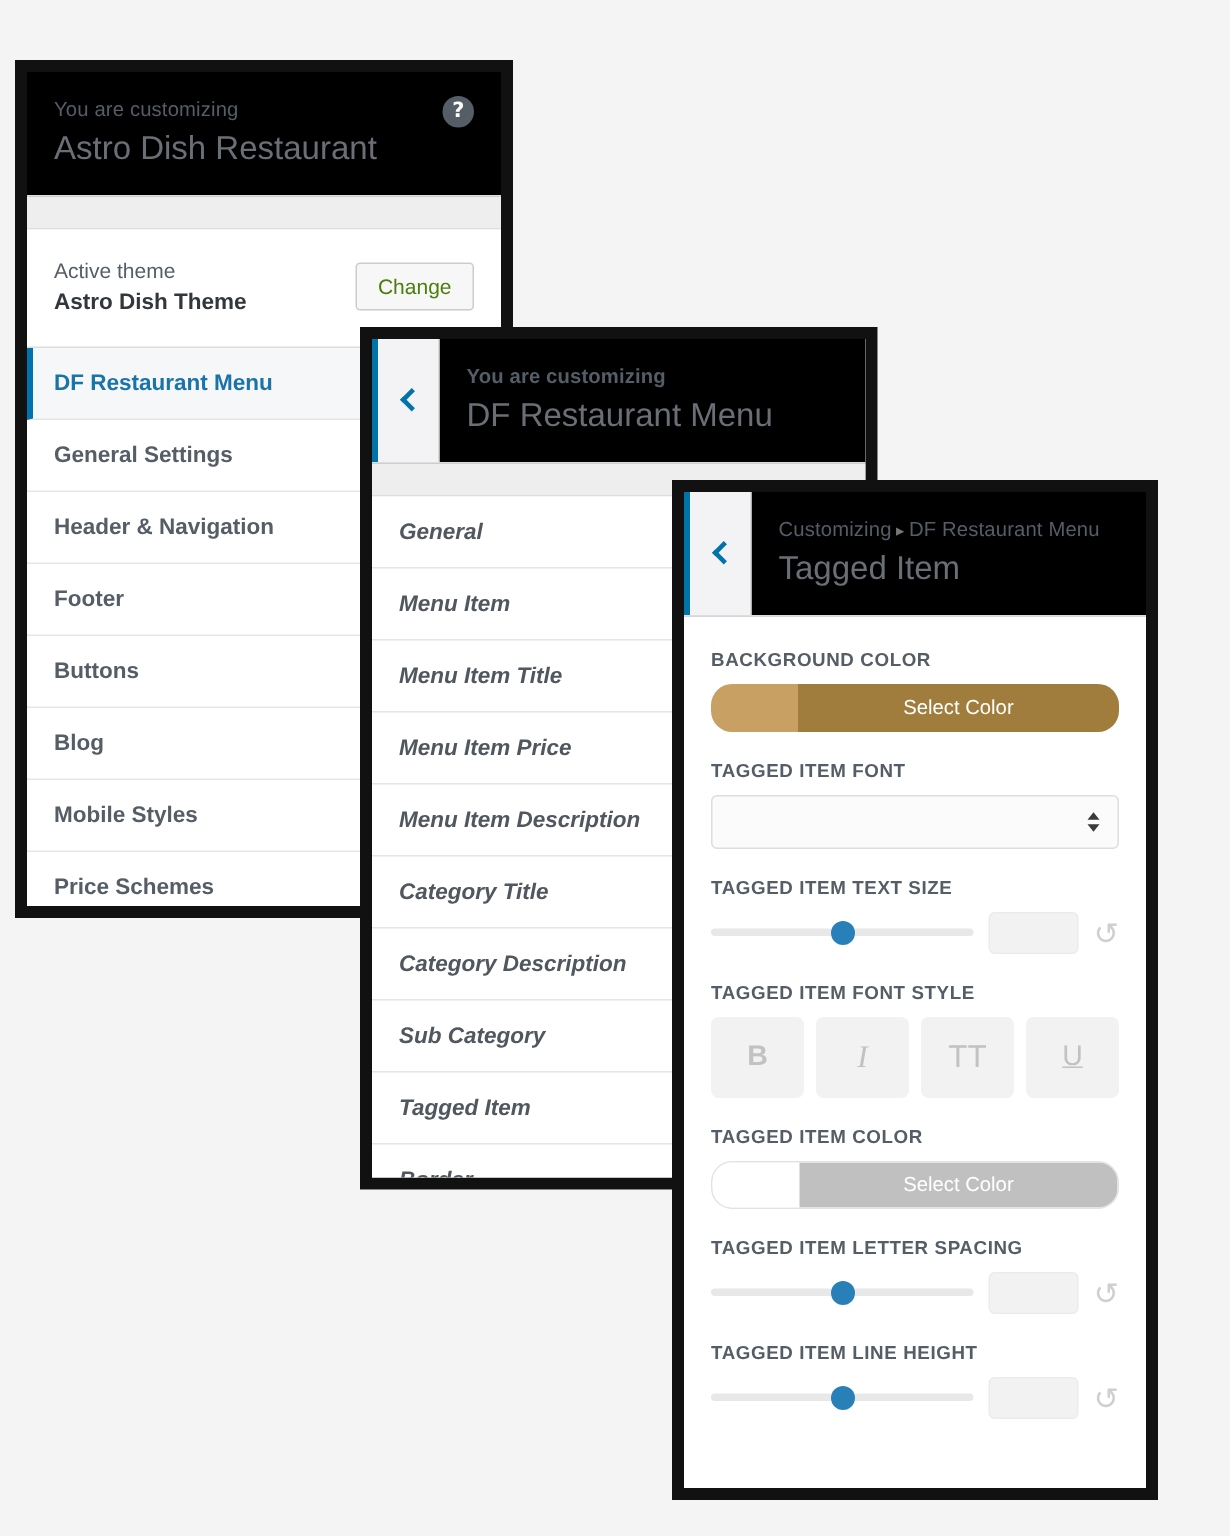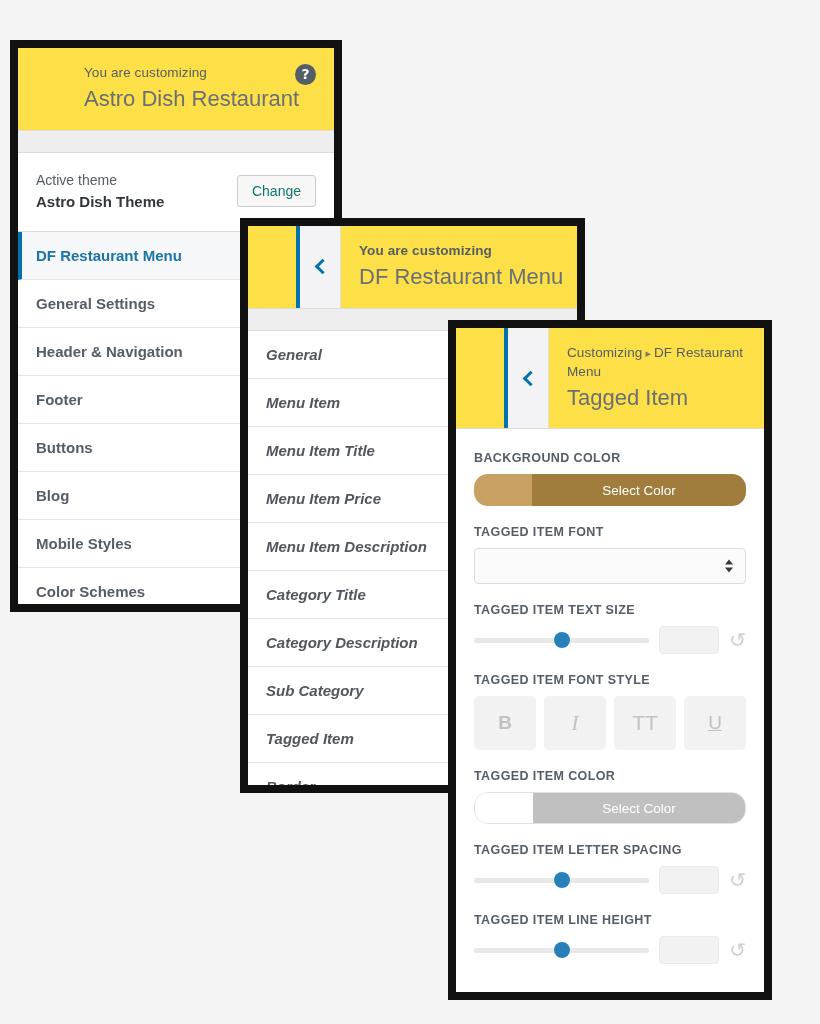--- a/index.html
+++ b/index.html
@@ -16,23 +16,22 @@
     position: absolute;
     background: #ffffff;
     border: 8px solid #111111;
     overflow: hidden;
   }
 
   
   .cz-header {
     display: flex;
     align-items: stretch;
-    background: #fde047;
+    background: #000000;
     border-bottom: 1px solid #dddddd;
-    padding-left: 48px;
   }
   .cz-back {
     width: 45px;
     flex: 0 0 45px;
     background: #f3f3f5;
     border-right: 1px solid #dddddd;
     border-left: 4px solid #0073aa;
     display: flex;
     align-items: center;
     justify-content: center;
@@ -90,21 +89,21 @@
     padding: 16px 18px 18px 18px;
     border-bottom: 1px solid #dddddd;
     background: #ffffff;
   }
   .theme-label { font-size: 14px; color: #555d66; line-height: 1.6; }
   .theme-name { font-size: 15px; font-weight: 700; color: #32373c; line-height: 1.5; }
   .btn-change {
     background: #f7f7f7;
     border: 1px solid #cccccc;
     border-radius: 3px;
-    color: #0f766e;
+    color: #4d7c0f;
     font-size: 14px;
     padding: 7px 14px;
     cursor: pointer;
     font-family: "Liberation Sans", sans-serif;
   }
 
   
   .nav-list { background: #ffffff; }
   .nav-item {
     position: relative;
@@ -259,21 +258,21 @@
     </div>
 
     <div class="nav-list">
       <div class="nav-item active">DF Restaurant Menu</div>
       <div class="nav-item">General Settings</div>
       <div class="nav-item">Header &amp; Navigation</div>
       <div class="nav-item">Footer</div>
       <div class="nav-item">Buttons</div>
       <div class="nav-item">Blog</div>
       <div class="nav-item">Mobile Styles</div>
-      <div class="nav-item">Color Schemes</div>
+      <div class="nav-item">Price Schemes</div>
     </div>
   </div>
 
   <div class="panel" style="left:240px; top:218px; width:345px; height:575px;">
 
     <div class="cz-header">
       <div class="cz-back">
         <span class="chev"></span>
       </div>
       <div class="cz-head-text">

